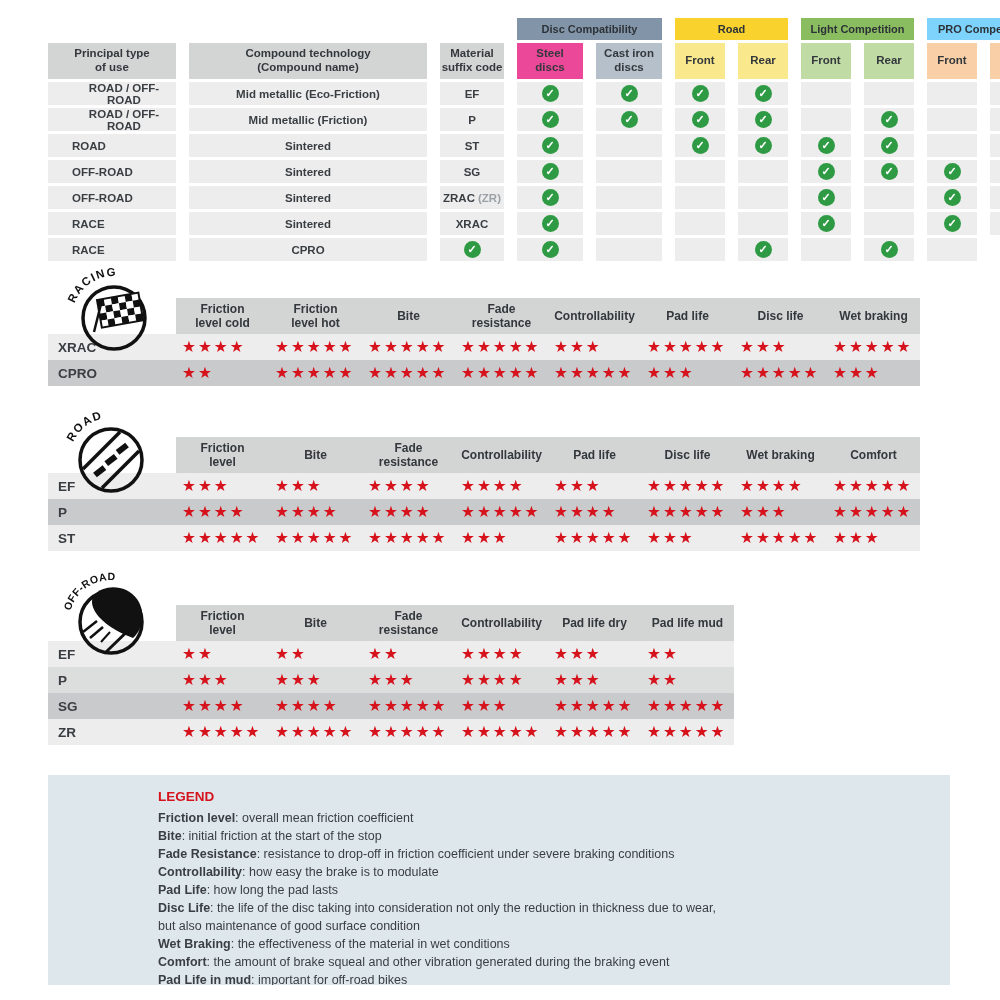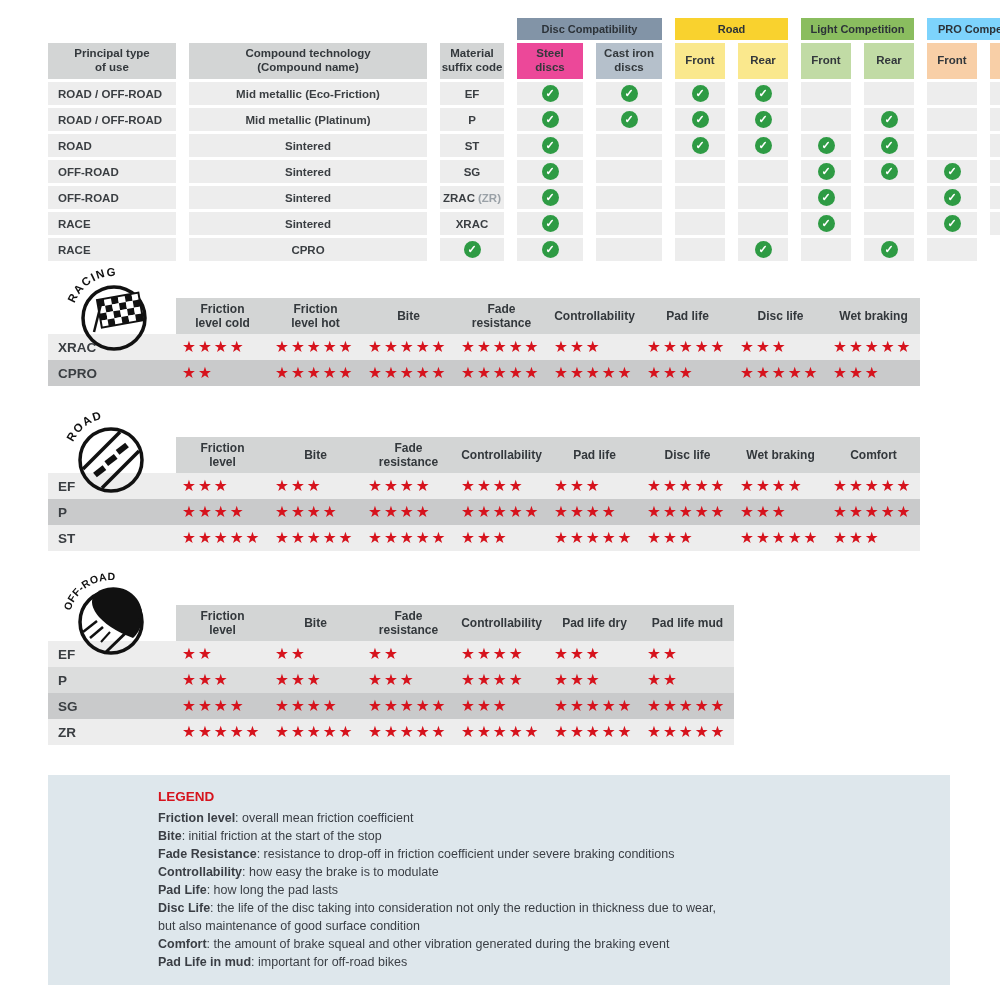--- a/index.html
+++ b/index.html
@@ -15,21 +15,21 @@
     position:absolute;left:48px;top:18px;
     display:grid;
     grid-template-columns:128px 238px 64px 66px 66px 50px 50px 50px 50px 50px 50px;
     grid-template-rows:22px 36px repeat(7,23px);
     gap:3px 13px;
   }
   .spacer{background:transparent;}
   .grp{font-weight:700;font-size:11px;color:#2c3238;grid-column:span 2;}
   .hdr{background:#d3d5d5;font-weight:700;font-size:11.5px;line-height:1.2;white-space:pre-line;color:#33383c;}
   .row-cell{background:#ededed;font-size:11.5px;font-weight:600;}
-  .use-cell{justify-content:flex-start;padding-left:10px;}
+  .use-cell{justify-content:flex-start;padding-left:24px;}
   .code-note{color:#9aa1a7;font-weight:600;margin-left:3px;}
   .check-circle{
     width:17px;height:17px;border-radius:50%;background:#2e9b44;color:#fff;
     display:flex;align-items:center;justify-content:center;
     font-size:11px;font-weight:700;line-height:1;
   }
 
   
   .rating-section{position:absolute;left:48px;}
   .rating-grid{display:grid;gap:0;}
@@ -91,21 +91,21 @@
         <span class="check-circle">✓</span>
       </div>
       <div class="cell row-cell">
         <span class="check-circle">✓</span>
       </div>
       <div class="cell row-cell"></div>
       <div class="cell row-cell"></div>
       <div class="cell row-cell"></div>
       <div class="cell row-cell"></div>
       <div class="cell row-cell use-cell">ROAD / OFF-ROAD</div>
-      <div class="cell row-cell">Mid metallic (Platinum)</div>
+      <div class="cell row-cell">Mid metallic (Friction)</div>
       <div class="cell row-cell">P</div>
       <div class="cell row-cell">
         <span class="check-circle">✓</span>
       </div>
       <div class="cell row-cell">
         <span class="check-circle">✓</span>
       </div>
       <div class="cell row-cell">
         <span class="check-circle">✓</span>
       </div>
@@ -541,19 +541,20 @@
     <div class="legend-content">
       <div class="legend-title">LEGEND</div>
       <div>
           <div class="legend-line"><span class="legend-term">Friction level</span>: overall mean friction coefficient</div>
           <div class="legend-line"><span class="legend-term">Bite</span>: initial friction at the start of the stop</div>
           <div class="legend-line"><span class="legend-term">Fade Resistance</span>: resistance to drop-off in friction coefficient under severe braking conditions</div>
           <div class="legend-line"><span class="legend-term">Controllability</span>: how easy the brake is to modulate</div>
           <div class="legend-line"><span class="legend-term">Pad Life</span>: how long the pad lasts</div>
           <div class="legend-line"><span class="legend-term">Disc Life</span>: the life of the disc taking into consideration not only the reduction in thickness due to wear,</div>
           <div class="legend-line">but also maintenance of good surface condition</div>
+          <div class="legend-line"><span class="legend-term">Wet Braking</span>: the effectiveness of the material in wet conditions</div>
           <div class="legend-line"><span class="legend-term">Comfort</span>: the amount of brake squeal and other vibration generated during the braking event</div>
           <div class="legend-line"><span class="legend-term">Pad Life in mud</span>: important for off-road bikes</div>
         </div>
     </div>
   </div>
 
 </div>
 
 </body></html>

